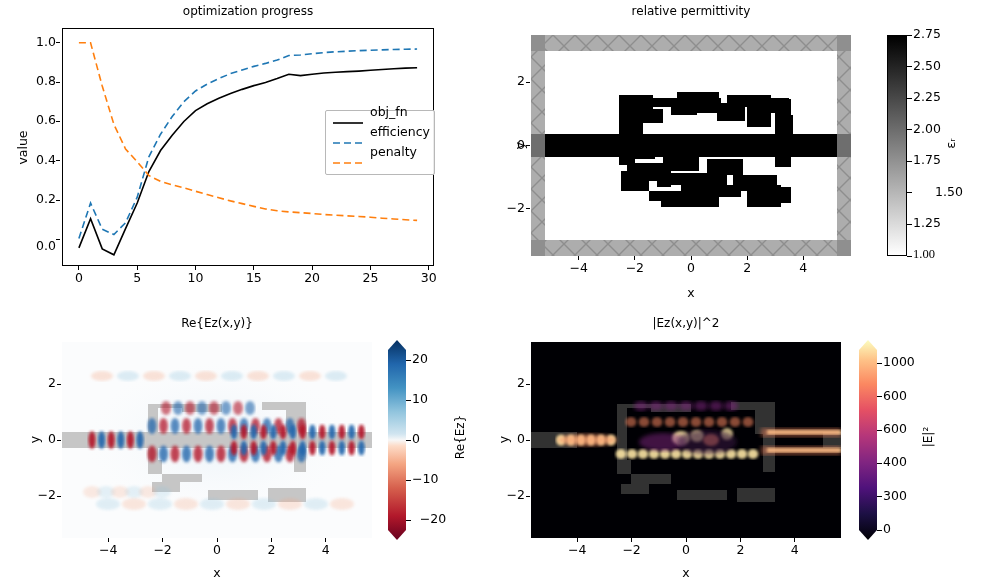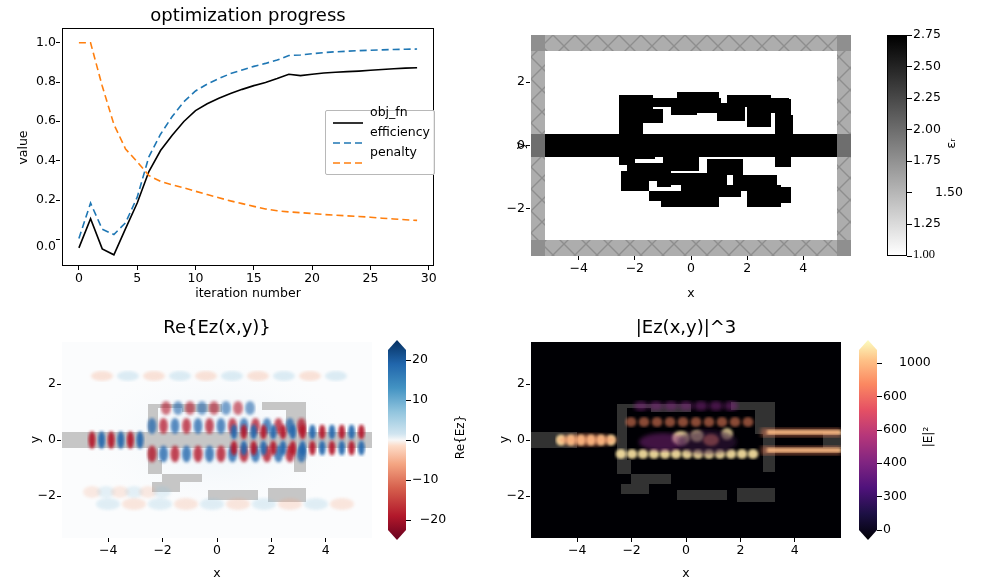--- a/index.html
+++ b/index.html
@@ -1,19 +1,19 @@
 <!DOCTYPE html>
 <html><head>
 <meta charset="utf-8">
 <style>
   html,body{margin:0;padding:0;background:#ffffff;}
   body{width:989px;height:588px;position:relative;overflow:hidden;
        font-family:"DejaVu Sans", sans-serif;color:#000;}
   .panel{position:absolute;}
-  .title{position:absolute;text-align:center;font-size:18px;color:#000;white-space:nowrap;}
+  .title{position:absolute;text-align:center;font-size:12px;color:#000;white-space:nowrap;}
   .axlabel{position:absolute;font-size:12.5px;color:#000;white-space:nowrap;}
   .ylabel{position:absolute;font-size:12.5px;color:#000;white-space:nowrap;
           transform-origin:50% 50%;transform:rotate(-90deg);}
   .tick{position:absolute;font-size:12.5px;color:#000;white-space:nowrap;}
   .frame{position:absolute;border:0.9px solid #000;box-sizing:border-box;background:#fff;}
   .tickmark{position:absolute;background:#000;}
   svg{display:block;}
   .cb{position:absolute;}
   .legendbox{position:absolute;border:0.8px solid #b8b8b8;border-radius:2px;
              background:rgba(255,255,255,0.92);box-sizing:border-box;}
@@ -62,36 +62,36 @@
       <div class="tickmark" style="left: 253.331px; top: 266px; width: 1px; height: 4px;"></div>
       <div class="tick" style="left: 296.138px; top: 270px; width: 32px; text-align: center;">20</div>
       <div class="tickmark" style="left: 311.638px; top: 266px; width: 1px; height: 4px;"></div>
       <div class="tick" style="left: 354.445px; top: 270px; width: 32px; text-align: center;">25</div>
       <div class="tickmark" style="left: 369.945px; top: 266px; width: 1px; height: 4px;"></div>
       <div class="tick" style="left: 412.752px; top: 270px; width: 32px; text-align: center;">30</div>
       <div class="tickmark" style="left: 428.252px; top: 266px; width: 1px; height: 4px;"></div>
     </div>
 
   <div class="ylabel" style="left:-8px;top:140px;width:60px;text-align:center;">value</div>
-  <div class="axlabel" style="left:62px;top:285px;width:372px;text-align:center;">iteration number</div>
 
   <div class="legendbox" style="left:325px;top:110px;width:110px;height:65px;">
   </div>
   <svg style="position:absolute;left:325px;top:110px;" width="110" height="65">
     <line x1="8" y1="13" x2="38" y2="13" stroke="#000000" stroke-width="1.6"></line>
     <line x1="8" y1="33" x2="38" y2="33" stroke="#1f77b4" stroke-width="1.6" stroke-dasharray="7,4"></line>
     <line x1="8" y1="53" x2="38" y2="53" stroke="#ff7f0e" stroke-width="1.6" stroke-dasharray="7,4"></line>
   </svg>
   <div class="leg-text" style="left:370px;top:104px;">obj_fn</div>
   <div class="leg-text" style="left:370px;top:124px;">efficiency</div>
   <div class="leg-text" style="left:370px;top:144px;">penalty</div>
 </div>
 
 <div class="panel" style="left:495px;top:0;width:494px;height:300px;">
 
+  <div class="title" style="left:36px;top:4px;width:320px;">relative permittivity</div>
 
   <div style="position:absolute;left:36px;top:35px;width:320px;height:221px;">
     <svg width="320" height="221" viewBox="0 0 320 221">
       <defs>
         <pattern id="pml-hatch" width="22" height="22" patternUnits="userSpaceOnUse">
           <rect width="22" height="22" fill="#adadad"></rect>
           <path d="M0,0 L22,22 M22,0 L0,22" stroke="#8e8e8e" stroke-width="1.4"></path>
         </pattern>
       </defs>
       <rect x="0" y="0" width="320" height="221" fill="#ffffff"></rect>
@@ -371,21 +371,21 @@
       <div class="tick" style="left: 412px; top: 91px; width: 42px; text-align: left;">10</div>
       <div class="tickmark" style="left: 406px; top: 99.5px; width: 5px; height: 1px;"></div>
       <div class="tick" style="left: 412px; top: 51px; width: 42px; text-align: left;">20</div>
       <div class="tickmark" style="left: 406px; top: 59.5px; width: 5px; height: 1px;"></div>
     </div>
   <div class="ylabel" style="left:425px;top:130px;width:70px;text-align:center;font-size:12px;">Re{Ez}</div>
 </div>
 
 <div class="panel" style="left:495px;top:300px;width:494px;height:288px;">
 
-  <div class="title" style="left:36px;top:16px;width:310px;">|Ez(x,y)|^3</div>
+  <div class="title" style="left:36px;top:16px;width:310px;">|Ez(x,y)|^2</div>
 
   <div style="position:absolute;left:36px;top:42px;width:310px;height:196px;overflow:hidden;">
     <svg width="310" height="196" viewBox="0 0 310 196">
       <defs>
         <linearGradient id="beamIn" x1="0" y1="0" x2="1" y2="0">
           <stop offset="0%" stop-color="#fcb07e"></stop>
           <stop offset="40%" stop-color="#fdd89a"></stop>
           <stop offset="100%" stop-color="#fde6a4"></stop>
         </linearGradient>
         <filter id="glow">
@@ -506,17 +506,17 @@
       <div class="tick" style="left: 388px; top: 221px; width: 46px; text-align: left;">0</div>
       <div class="tickmark" style="left: 382px; top: 229.5px; width: 5px; height: 1px;"></div>
       <div class="tick" style="left: 388px; top: 187.667px; width: 46px; text-align: left;">300</div>
       <div class="tickmark" style="left: 382px; top: 196.167px; width: 5px; height: 1px;"></div>
       <div class="tick" style="left: 388px; top: 154.333px; width: 46px; text-align: left;">400</div>
       <div class="tickmark" style="left: 382px; top: 162.833px; width: 5px; height: 1px;"></div>
       <div class="tick" style="left: 388px; top: 121px; width: 46px; text-align: left;">600</div>
       <div class="tickmark" style="left: 382px; top: 129.5px; width: 5px; height: 1px;"></div>
       <div class="tick" style="left: 388px; top: 87.6667px; width: 46px; text-align: left;">600</div>
       <div class="tickmark" style="left: 382px; top: 96.1667px; width: 5px; height: 1px;"></div>
-      <div class="tick" style="left: 404px; top: 54.3333px; width: 46px; text-align: left;">1000</div>
+      <div class="tick" style="left: 388px; top: 54.3333px; width: 46px; text-align: left;">1000</div>
       <div class="tickmark" style="left: 382px; top: 62.8333px; width: 5px; height: 1px;"></div>
     </div>
   <div class="ylabel" style="left:398px;top:130px;width:70px;text-align:center;font-size:12px;">|E|²</div>
 </div>
 
 </body></html>

